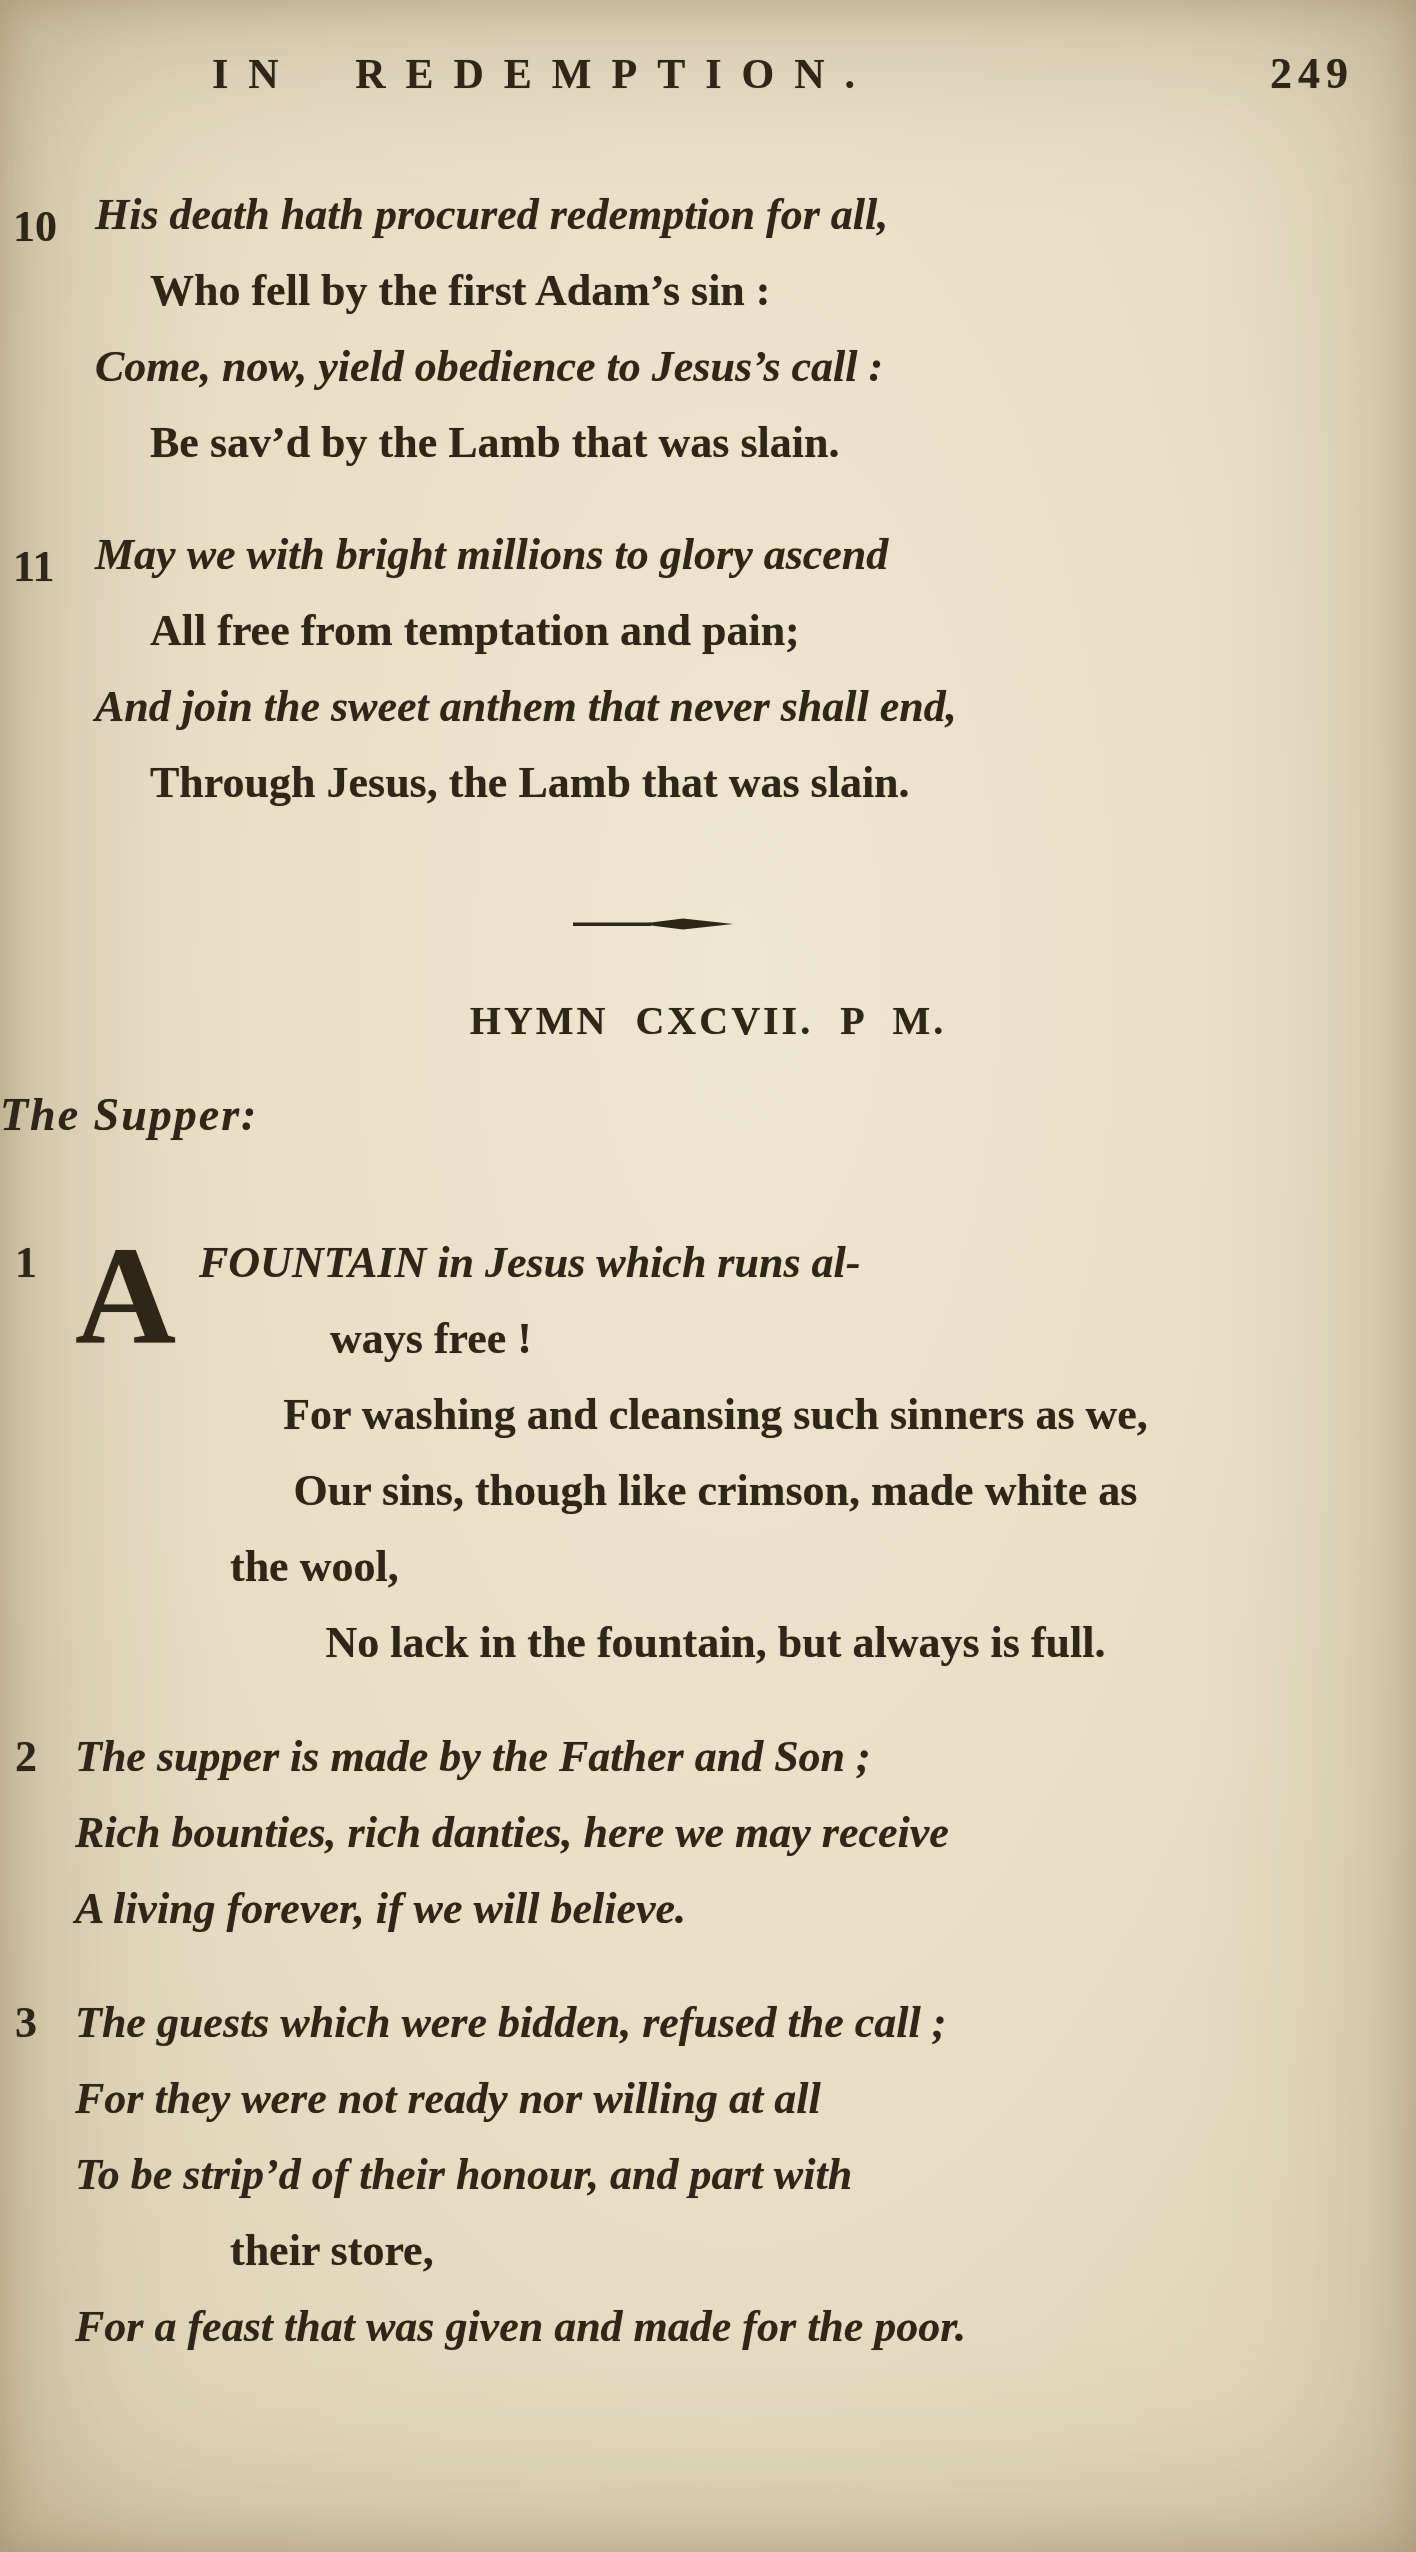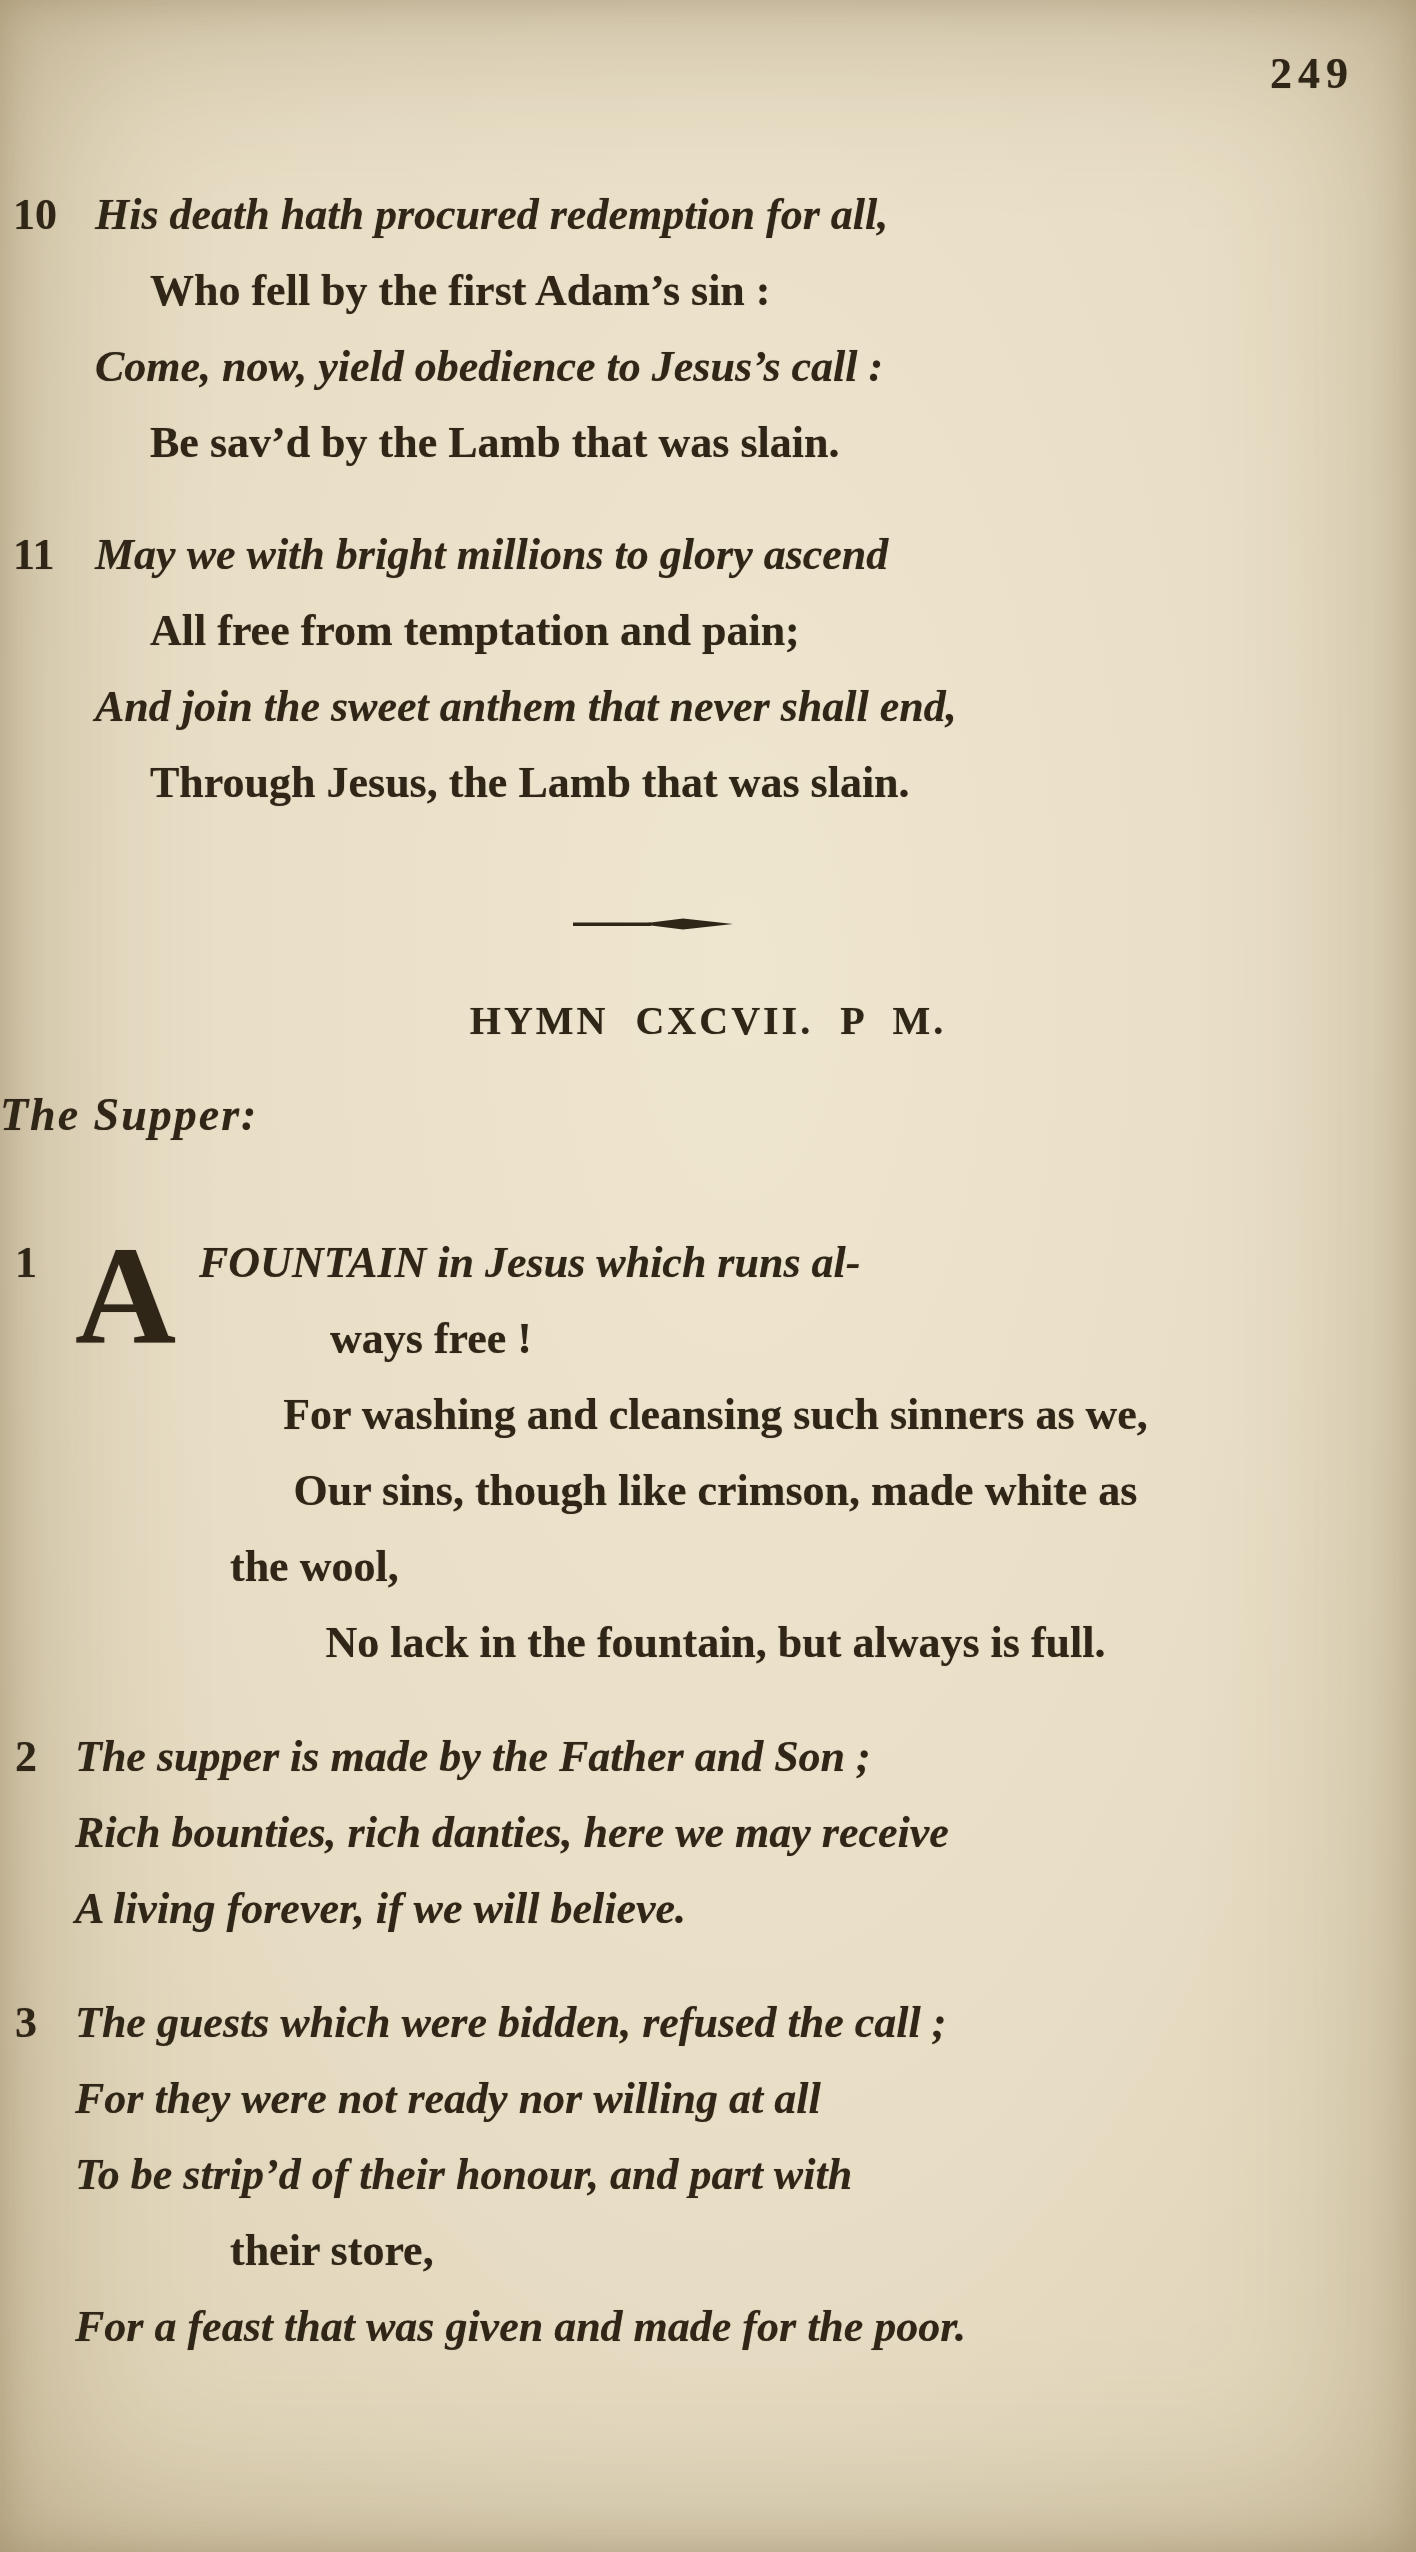--- a/index.html
+++ b/index.html
@@ -28,21 +28,21 @@
   .running-title{
     font-size:42px;letter-spacing:20px;word-spacing:26px;
   }
   .page-number{
     margin-left:auto;font-size:44px;letter-spacing:6px;
   }
   
   .top-verses{margin-top:78px;}
   .verse{position:relative;margin-bottom:36px;}
   .top-verses .verse{margin-left:95px;margin-right:20px;}
-  .top-verses .verse-num{position:absolute;left:-82px;top:0;}
+  .top-verses .verse-num{position:absolute;left:-82px;top:12px;}
   .line{font-size:44px;line-height:76px;white-space:nowrap;}
   .verse-num{font-size:44px;line-height:76px;}
   .ind-0{margin-left:0;font-style:italic;}
   .ind-1{margin-left:55px;}
   .ind-2{margin-left:155px;}
   .ind-dc{margin-left:255px;}
   .ind-out{margin-left:-45px;text-align:center;}
   
   .divider{
     margin:96px auto 58px auto;
@@ -70,20 +70,21 @@
     margin-right:6px;
     text-align:left;
   }
 </style>
 </head>
 <body>
 
 <div class="page">
 
   <div class="header">
+    <span class="running-title">IN REDEMPTION.</span>
     <span class="page-number">249</span>
   </div>
 
   <div class="top-verses" id="top-verses">
       <div class="verse">
         <span class="verse-num">10</span>
         <div class="line ind-0">His death hath procured redemption for all,</div>
         <div class="line ind-1">Who fell by the first Adam’s sin :</div>
         <div class="line ind-0">Come, now, yield obedience to Jesus’s call :</div>
         <div class="line ind-1">Be sav’d by the Lamb that was slain.</div>

